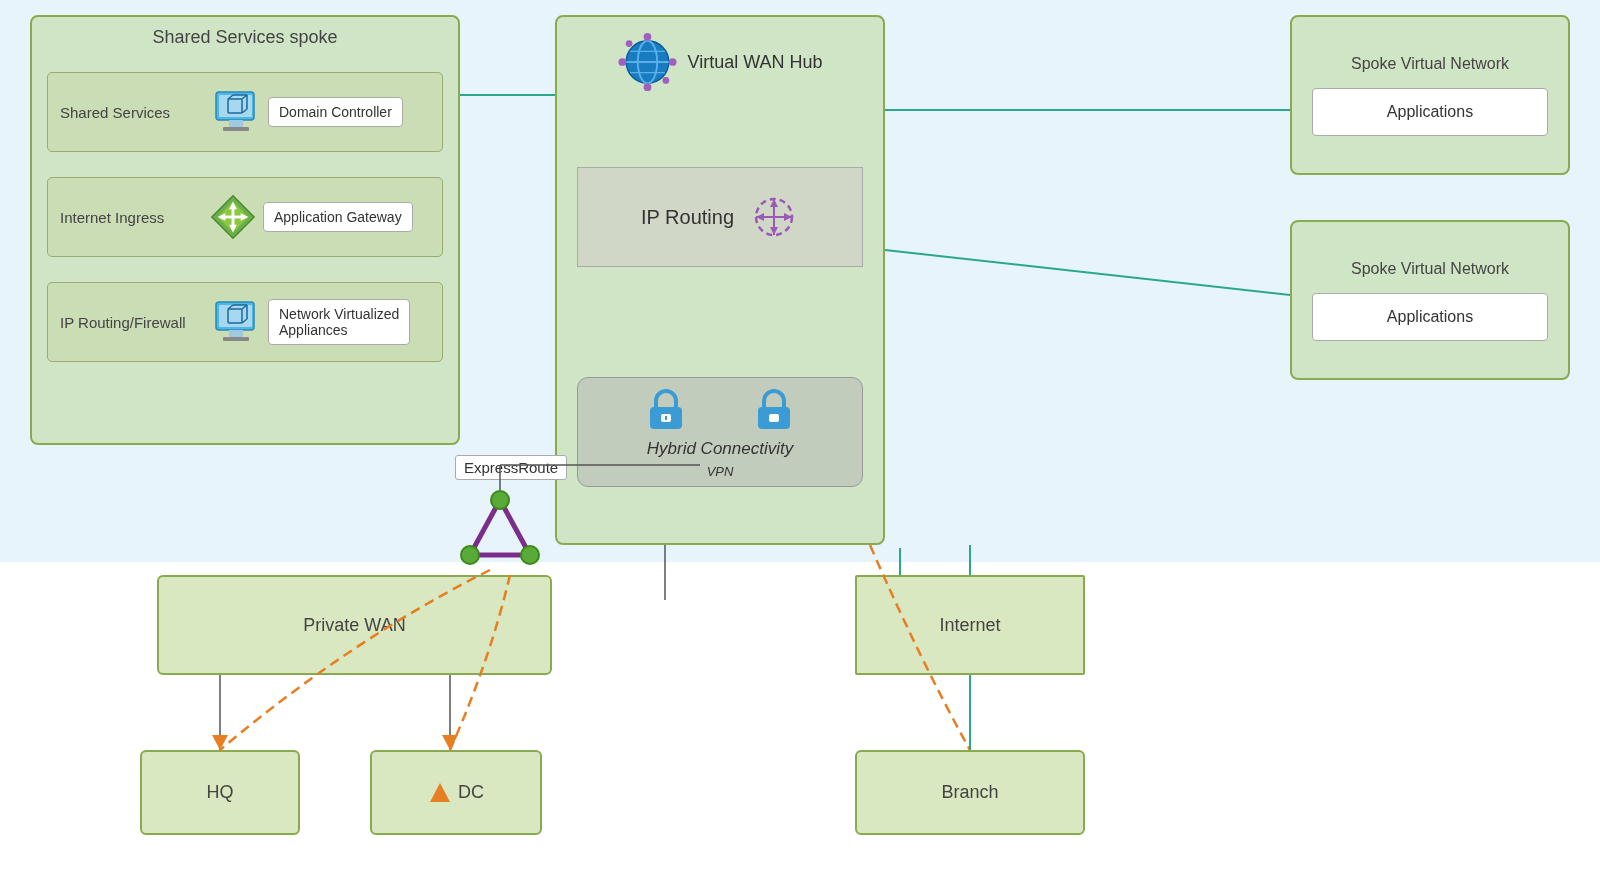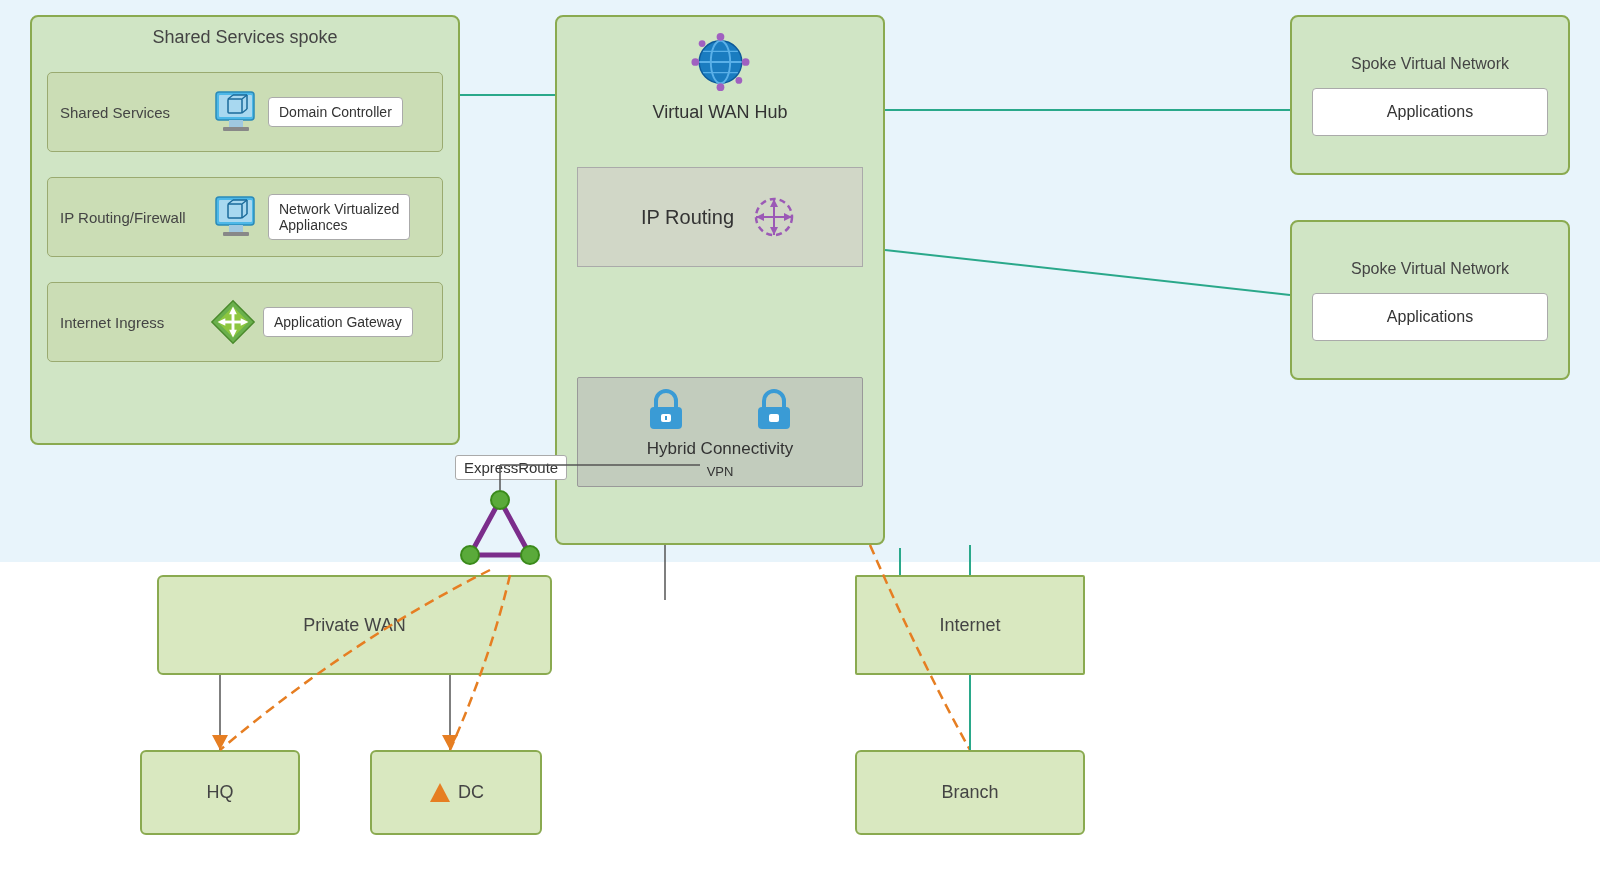--- a/index.html
+++ b/index.html
@@ -106,21 +106,20 @@
 
     .wan-hub-header {
       position: absolute;
       top: 15px;
       left: 50%;
       transform: translateX(-50%);
       display: flex;
       align-items: center;
       gap: 10px;
       white-space: nowrap;
-      flex-direction: column;
     }
 
     .wan-hub-title {
       font-size: 18px;
       color: #333;
     }
 
     
     .ip-routing-box {
       position: absolute;
@@ -139,25 +138,26 @@
 
     
     .hybrid-box {
       position: absolute;
       left: 20px;
       right: 20px;
       top: 360px;
       height: 110px;
       background: rgba(190, 195, 185, 0.75);
       border: 1px solid #999;
-      border-radius: 2px;
+      border-radius: 11px;
       display: flex;
       flex-direction: column;
       align-items: center;
       justify-content: center;
+      font-style: italic;
     }
 
     .hybrid-icons {
       display: flex;
       gap: 60px;
       margin-bottom: 5px;
     }
 
     
     .spoke-vnet {
@@ -324,20 +324,39 @@
 
           <rect x="17" y="12" width="14" height="14" rx="1" fill="none" stroke="#1a6a9a" stroke-width="1.5"></rect>
           <line x1="17" y1="12" x2="22" y2="8" stroke="#1a6a9a" stroke-width="1.5"></line>
           <line x1="31" y1="12" x2="36" y2="8" stroke="#1a6a9a" stroke-width="1.5"></line>
           <line x1="22" y1="8" x2="36" y2="8" stroke="#1a6a9a" stroke-width="1.5"></line>
           <line x1="36" y1="8" x2="36" y2="22" stroke="#1a6a9a" stroke-width="1.5"></line>
           <line x1="31" y1="26" x2="36" y2="22" stroke="#1a6a9a" stroke-width="1.5"></line>
         </svg>
       </span>
       <span class="service-box">Domain Controller</span>
+    </div>
+
+    <div class="service-row">
+      <span class="service-label">Internet Ingress</span>
+      <span class="service-icon appgw-icon">
+        <svg width="52" height="52" viewBox="0 0 52 52">
+
+          <polygon points="26,4 48,26 26,48 4,26" fill="#6ab04c" stroke="#4a8a2c" stroke-width="1.5"></polygon>
+          <polygon points="26,10 42,26 26,42 10,26" fill="#8dc63f"></polygon>
+
+          <line x1="26" y1="14" x2="26" y2="38" stroke="white" stroke-width="3"></line>
+          <line x1="14" y1="26" x2="38" y2="26" stroke="white" stroke-width="3"></line>
+          <polygon points="26,10 22,18 30,18" fill="white"></polygon>
+          <polygon points="26,42 22,34 30,34" fill="white"></polygon>
+          <polygon points="10,26 18,22 18,30" fill="white"></polygon>
+          <polygon points="42,26 34,22 34,30" fill="white"></polygon>
+        </svg>
+      </span>
+      <span class="service-box">Application Gateway</span>
     </div>
 
     <div class="service-row">
       <span class="service-label">IP Routing/Firewall</span>
       <span class="service-icon">
         <svg width="50" height="50" viewBox="0 0 50 50">
           <rect x="5" y="5" width="38" height="28" rx="3" fill="#4db8e8" stroke="#2a8ab8" stroke-width="1.5"></rect>
           <rect x="18" y="33" width="14" height="7" fill="#a0c8e0"></rect>
           <rect x="12" y="40" width="26" height="4" rx="1" fill="#888"></rect>
           <rect x="8" y="8" width="33" height="22" rx="1" fill="#a8d8f0"></rect>
@@ -345,39 +364,20 @@
           <line x1="17" y1="12" x2="22" y2="8" stroke="#1a6a9a" stroke-width="1.5"></line>
           <line x1="31" y1="12" x2="36" y2="8" stroke="#1a6a9a" stroke-width="1.5"></line>
           <line x1="22" y1="8" x2="36" y2="8" stroke="#1a6a9a" stroke-width="1.5"></line>
           <line x1="36" y1="8" x2="36" y2="22" stroke="#1a6a9a" stroke-width="1.5"></line>
           <line x1="31" y1="26" x2="36" y2="22" stroke="#1a6a9a" stroke-width="1.5"></line>
         </svg>
       </span>
       <span class="service-box" style="white-space:pre-line;">Network Virtualized
 Appliances</span>
     </div>
-
-    <div class="service-row">
-      <span class="service-label">Internet Ingress</span>
-      <span class="service-icon appgw-icon">
-        <svg width="52" height="52" viewBox="0 0 52 52">
-
-          <polygon points="26,4 48,26 26,48 4,26" fill="#6ab04c" stroke="#4a8a2c" stroke-width="1.5"></polygon>
-          <polygon points="26,10 42,26 26,42 10,26" fill="#8dc63f"></polygon>
-
-          <line x1="26" y1="14" x2="26" y2="38" stroke="white" stroke-width="3"></line>
-          <line x1="14" y1="26" x2="38" y2="26" stroke="white" stroke-width="3"></line>
-          <polygon points="26,10 22,18 30,18" fill="white"></polygon>
-          <polygon points="26,42 22,34 30,34" fill="white"></polygon>
-          <polygon points="10,26 18,22 18,30" fill="white"></polygon>
-          <polygon points="42,26 34,22 34,30" fill="white"></polygon>
-        </svg>
-      </span>
-      <span class="service-box">Application Gateway</span>
-    </div>
   </div>
 
   <div class="wan-hub">
     <div class="wan-hub-header">
 
       <svg class="globe-icon" width="62" height="62" viewBox="0 0 62 62">
         <circle cx="31" cy="31" r="22" fill="#1a7cc0" stroke="#0d5a9a" stroke-width="1.5"></circle>
         <ellipse cx="31" cy="31" rx="10" ry="22" fill="none" stroke="#5ab0e8" stroke-width="2"></ellipse>
         <line x1="9" y1="31" x2="53" y2="31" stroke="#5ab0e8" stroke-width="2"></line>
         <line x1="13" y1="20" x2="49" y2="20" stroke="#5ab0e8" stroke-width="1.5"></line>

